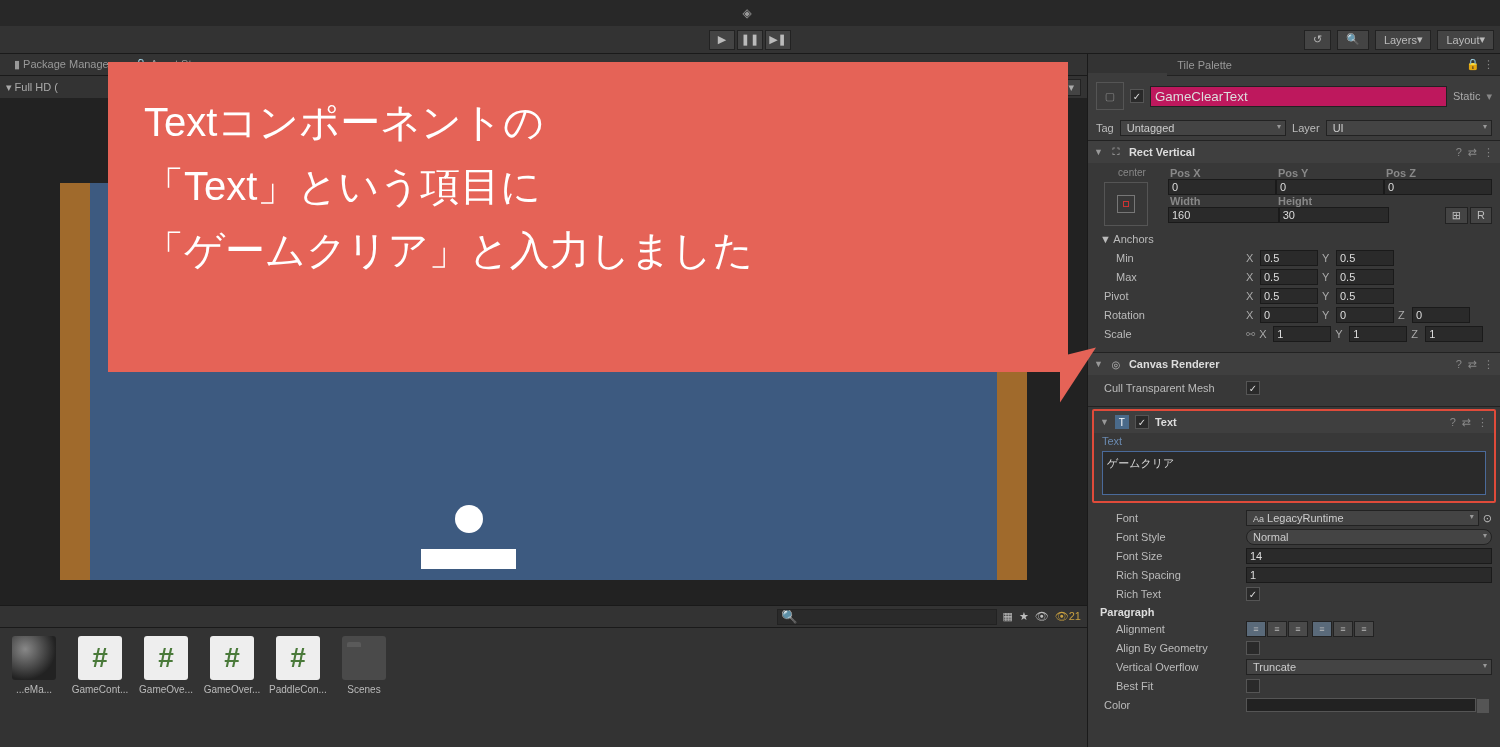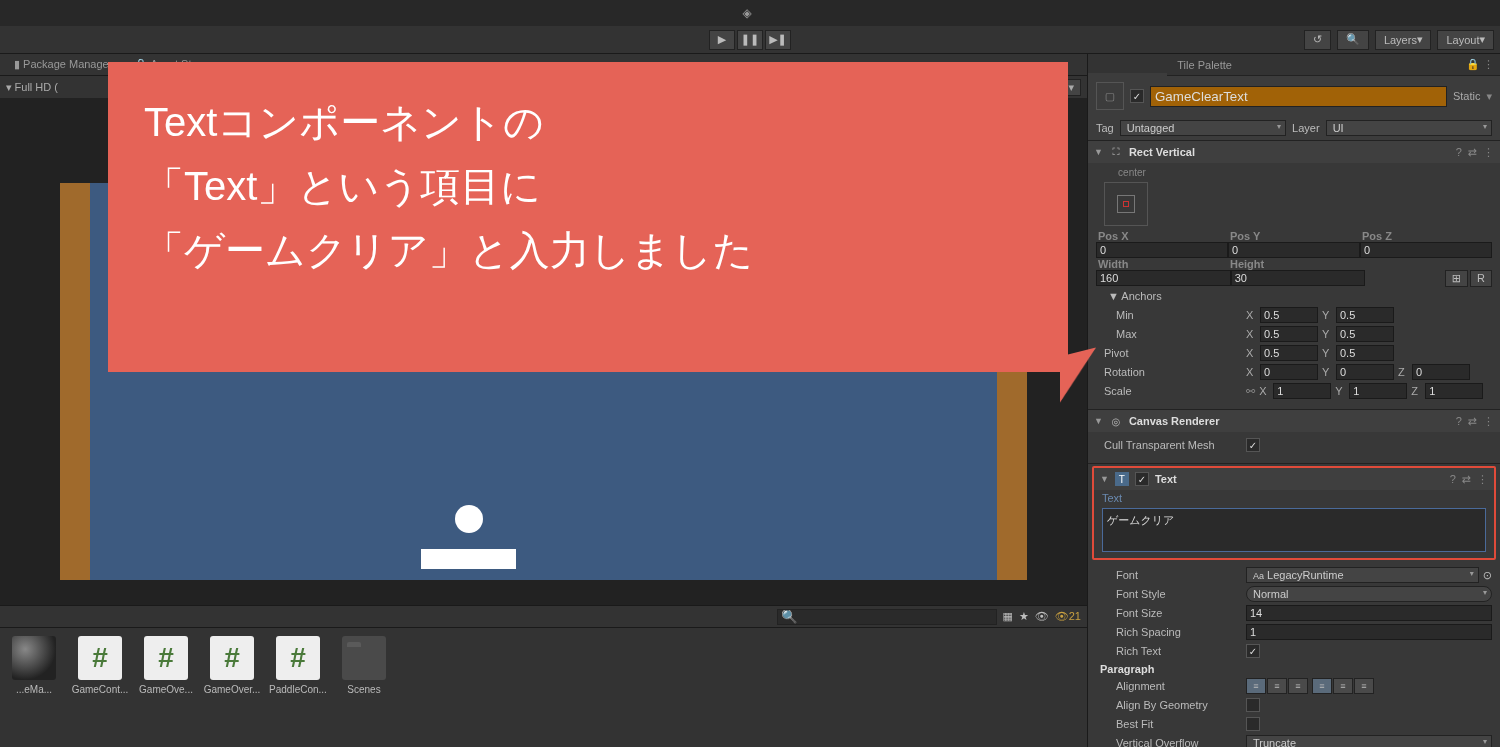--- a/index.html
+++ b/index.html
@@ -42,21 +42,21 @@
 .asset-lbl { font-size: 10px; color: #bbb; text-align: center; width: 60px; overflow: hidden; text-overflow: ellipsis; white-space: nowrap; }
 
 .inspector { width: 413px; background: #383838; border-left: 1px solid #1a1a1a; display: flex; flex-direction: column; overflow-y: auto; }
 .insp-tabs { height: 22px; background: #333; display: flex; align-items: center; border-bottom: 1px solid #222; }
 .insp-tab { padding: 3px 10px; color: #999; cursor: pointer; }
 .insp-tab.active { background: #3c3c3c; color: #ddd; margin-top: 37px; }
 .lock-icon { margin-left: auto; padding: 0 6px; color: #888; }
 
 .go-header { padding: 6px 8px; display: flex; align-items: center; gap: 6px; background: #3c3c3c; }
 .cube-ico { width: 28px; height: 28px; border: 1px solid #555; display: flex; align-items: center; justify-content: center; color: #888; }
-.go-name { flex: 1; background: #a16207; border: 1px solid #222; padding: 2px 4px; color: #ddd; }
+.go-name { flex: 1; background: #be185d; border: 1px solid #222; padding: 2px 4px; color: #ddd; }
 .static-lbl { color: #aaa; font-size: 11px; }
 .dd { background: #444; padding: 1px 16px 1px 6px; border: 1px solid #222; position: relative; color: #ccc; min-width: 60px; }
 .dd::after { content: "▾"; position: absolute; right: 4px; font-size: 8px; color: #999; }
 
 .tag-row { padding: 4px 8px; display: flex; gap: 6px; align-items: center; background: #3c3c3c; }
 .tag-row .dd { flex: 1; }
 
 .comp { border-top: 1px solid #222; }
 .comp-hdr { background: #3f3f3f; padding: 4px 6px; display: flex; align-items: center; gap: 6px; cursor: pointer; }
 .comp-hdr .tri { font-size: 9px; color: #999; }
@@ -85,21 +85,21 @@
 .align-btn { width: 20px; height: 16px; background: #4a4a4a; border: 1px solid #222; display: flex; align-items: center; justify-content: center; color: #bbb; font-size: 9px; cursor: pointer; }
 .align-btn.on { background: #5a6a7a; }
 
 .color-swatch { flex:1; height: 14px; background: #222; border: 1px solid #555; position: relative; }
 .color-swatch::after { content:""; position:absolute; right:-14px; width:12px; height:14px; background:#555; }
 
 .callout { position: absolute; left: 108px; top: 62px; width: 960px; height: 310px; background: #e56357; color: #fff; padding: 28px 36px; font-size: 40px; line-height: 1.6; z-index: 50; }
 .callout-ptr { position: absolute; left: 1060px; top: 352px; width: 0; height: 0; border-left: 0 solid transparent; border-top: 46px solid #e56357; border-right: 36px solid transparent; z-index: 50; transform: skewY(-14deg);}
 
 .sect-hdr { color: #ddd; font-weight: bold; padding: 2px 0 2px 4px; }
-.rt-grid { display:flex;flex-direction:column; }
+.rt-grid { display:flex; }
 .rt-left { width: 72px; text-align:center; color:#888; font-size:10px;}
 .rt-right { flex:1; }
 .rt-cols { display:flex; }
 .rt-col { flex:1; color:#888; font-size:11px; padding-left:2px;font-weight:bold;}
 
 input,textarea { font-family: inherit; }
 </style>
 </head>
 <body>
 
@@ -239,21 +239,21 @@
                 <input class="num-field" style="flex: 1 1 0%;" value="160">
                 <input class="num-field" style="flex: 1 1 0%;" value="30">
                 <div style="flex:1; display:flex; gap:2px; justify-content:flex-end;">
                   <span class="vbtn">⊞</span>
                   <span class="vbtn">R</span>
                 </div>
               </div>
           </div>
         </div>
         <div class="row">
-            <span class="lbl" style="padding-left:4px;margin-left:8px;">▼ <span>Anchors</span></span>
+            <span class="lbl" style="padding-left:4px;">▼ <span>Anchors</span></span>
           </div>
         <div class="row">
             <span class="lbl sub">Min</span>
             <div class="vals">
               <span class="axis-lbl">X</span>
               <input class="num-field" value="0.5" style="">
               <span class="axis-lbl">Y</span>
               <input class="num-field" value="0.5" style="">
             </div>
           </div>
@@ -387,29 +387,29 @@
               </div>
         </div>
           </div>
         <div class="row">
             <span class="lbl sub">Align By Geometry</span>
             <div class="vals">
               <div class="chk"></div>
             </div>
           </div>
         <div class="row">
+            <span class="lbl sub">Vertical Overflow</span>
+            <div class="vals">
+              <div class="dd" style="flex:1;">Truncate</div>
+            </div>
+          </div>
+        <div class="row">
             <span class="lbl sub">Best Fit</span>
             <div class="vals">
               <div class="chk"></div>
-            </div>
-          </div>
-        <div class="row">
-            <span class="lbl sub">Vertical Overflow</span>
-            <div class="vals">
-              <div class="dd" style="flex:1;">Truncate</div>
             </div>
           </div>
         <div class="row">
             <span class="lbl">Color</span>
             <div class="vals" style="padding-right:16px;">
               <div class="color-swatch"></div>
             </div>
           </div>
 
       </div>

